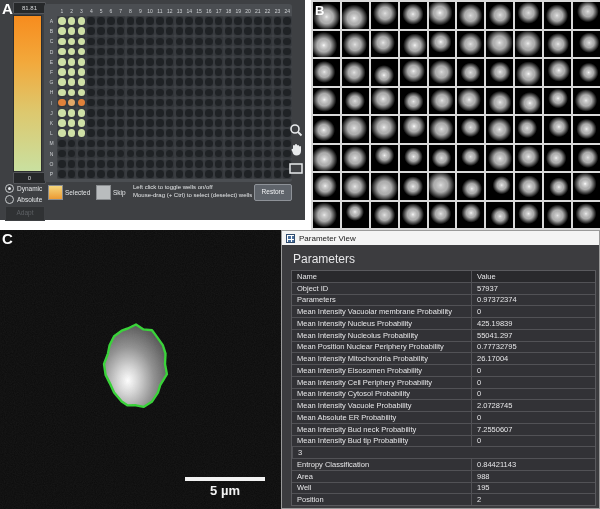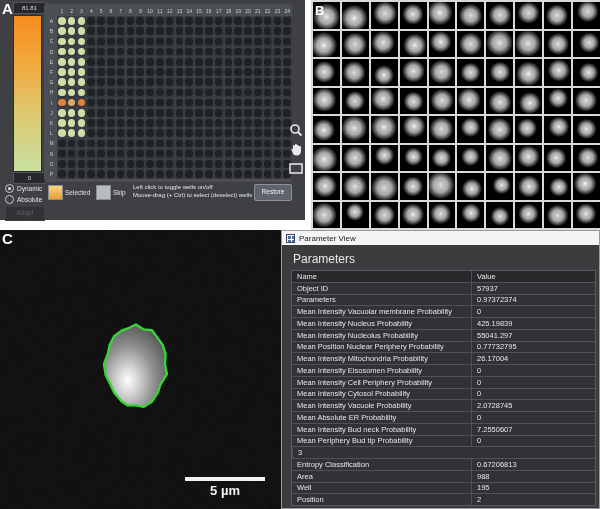--- a/index.html
+++ b/index.html
@@ -1534,29 +1534,29 @@
           </div>
           <div class="p-row p-body-row">
             <div class="p-name">Mean Absolute ER Probability</div>
             <div class="p-value">0</div>
           </div>
           <div class="p-row p-body-row">
             <div class="p-name">Mean Intensity Bud neck Probability</div>
             <div class="p-value">7.2550607</div>
           </div>
           <div class="p-row p-body-row">
-            <div class="p-name">Mean Periphery Bud tip Probability</div>
+            <div class="p-name">Mean Intensity Bud tip Probability</div>
             <div class="p-value">0</div>
           </div>
           <div class="p-row p-body-row">
             <div class="p-value">3</div>
           </div>
           <div class="p-row p-body-row">
             <div class="p-name">Entropy Classification</div>
-            <div class="p-value">0.67206813</div>
+            <div class="p-value">0.84421143</div>
           </div>
           <div class="p-row p-body-row">
             <div class="p-name">Area</div>
             <div class="p-value">988</div>
           </div>
           <div class="p-row p-body-row">
             <div class="p-name">Well</div>
             <div class="p-value">195</div>
           </div>
           <div class="p-row p-body-row">

